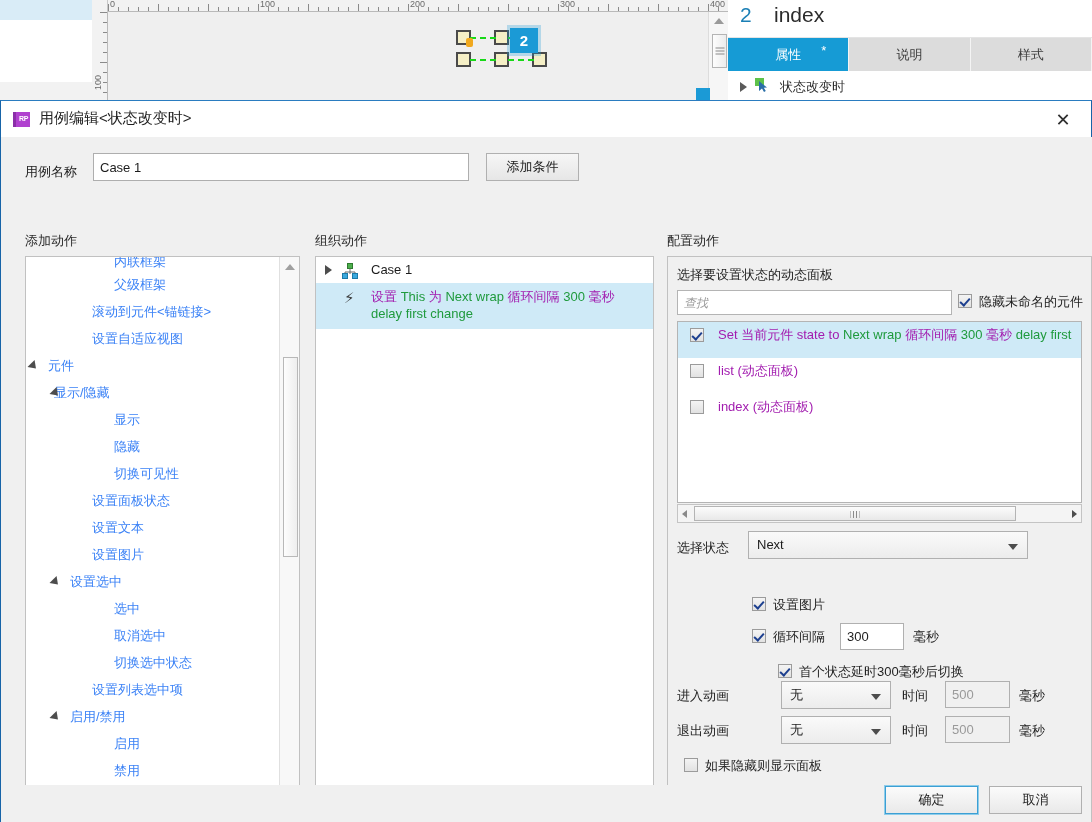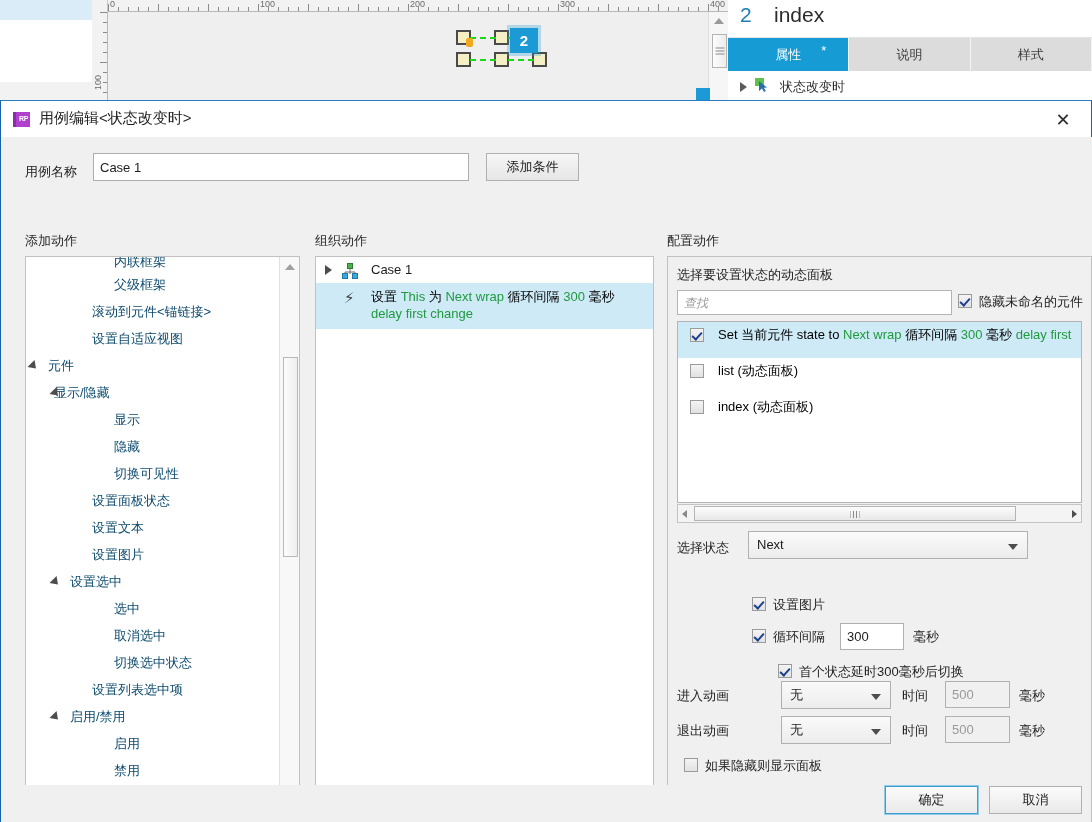--- a/index.html
+++ b/index.html
@@ -142,21 +142,21 @@
   #ch-cfg { left: 654px; }
 
   
   .tree-panel {
     position: absolute; left: 12px; top: 119px; width: 275px; height: 655px;
     background: #fff; border: 1px solid #c1c1c1; overflow: hidden;
   }
   .tree-list { position: absolute; left: 0; top: 0; width: 254px; height: 100%; }
   .tree-item {
     position: relative; height: 27px; line-height: 27px; font-size: 13px;
-    color: #0c4a6e; white-space: nowrap; cursor: default;
+    color: #3b82f6; white-space: nowrap; cursor: default;
   }
   .tree-item .tri {
     position: absolute; top: 9px; width: 0; height: 0;
     border-top: 5px solid transparent; border-bottom: 5px solid transparent;
     border-left: 7px solid #4d4d4d;
   }
   .tree-scrollbar {
     position: absolute; right: 0; top: 0; width: 20px; height: 100%;
     background: #f8f8f8; border-left: 1px solid #e0e0e0;
   }
@@ -181,21 +181,21 @@
     border-top: 5px solid transparent; border-bottom: 5px solid transparent;
     border-left: 7px solid #4d4d4d;
   }
   .org-case .gicon { position: absolute; left: 26px; top: 5px; width: 16px; height: 16px; }
   .org-case .lbl { position: absolute; left: 55px; top: 0; }
   .org-action {
     position: relative; background: #cfeaf7; padding: 5px 8px 7px 55px;
     font-size: 13px; line-height: 17px; min-height: 38px;
   }
   .org-action .bolt { position: absolute; left: 28px; top: 6px; font-size: 15px; color: #3a3a3a; }
-  .tk-dark { color: #000000; }
+  .tk-dark { color: #a21caf; }
   .tk-green { color: #1f9a3d; }
 
   
   .cfg-panel {
     position: absolute; left: 654px; top: 119px; width: 425px; height: 655px;
     background: #f0f0f0; border: 1px solid #c1c1c1;
   }
   .cfg-sub { position: absolute; left: 9px; top: 9px; font-size: 13px; color: #1f1f1f; }
   .cfg-search {
     position: absolute; left: 9px; top: 33px; width: 275px; height: 25px;

